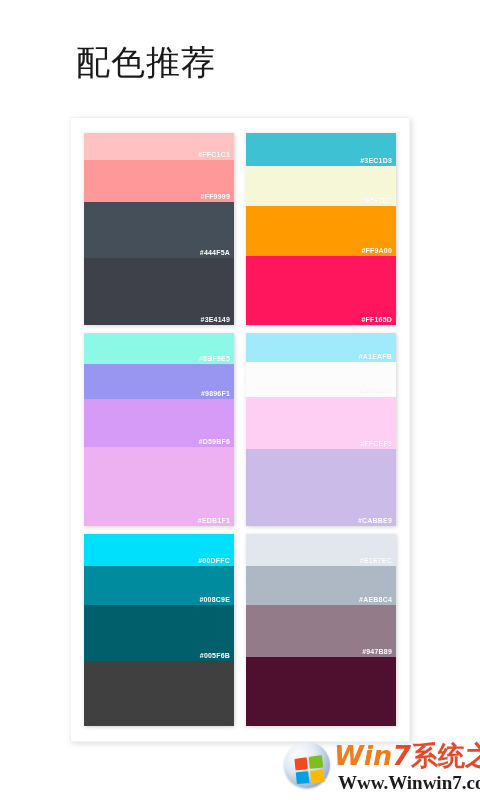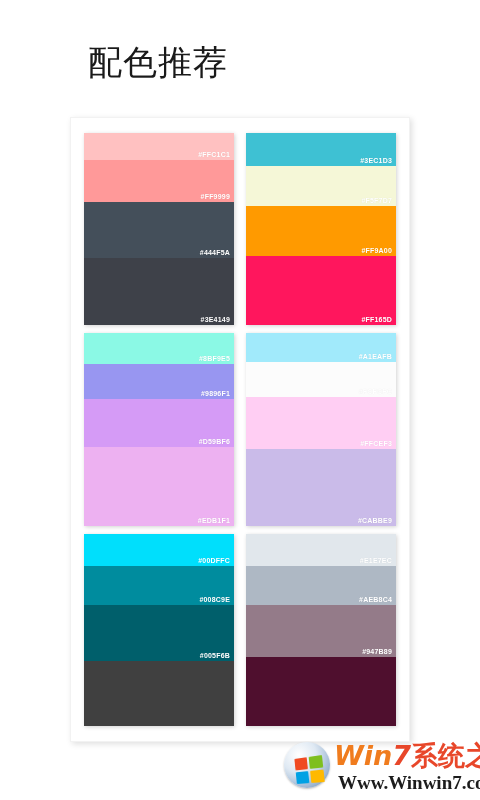--- a/index.html
+++ b/index.html
@@ -15,21 +15,21 @@
     position: relative;
   }
   .page {
     position: relative;
     width: 480px;
     height: 800px;
     background: #ffffff;
   }
   .title {
     position: absolute;
-    left: 88px;
+    left: 76px;
     top: 40px;
     font-size: 34px;
     line-height: 44px;
     color: #1a1a1a;
     font-weight: 400;
     letter-spacing: 1px;
     font-family: "DejaVu Sans", "Liberation Sans", sans-serif;
   }
   .content-panel {
     position: absolute;

